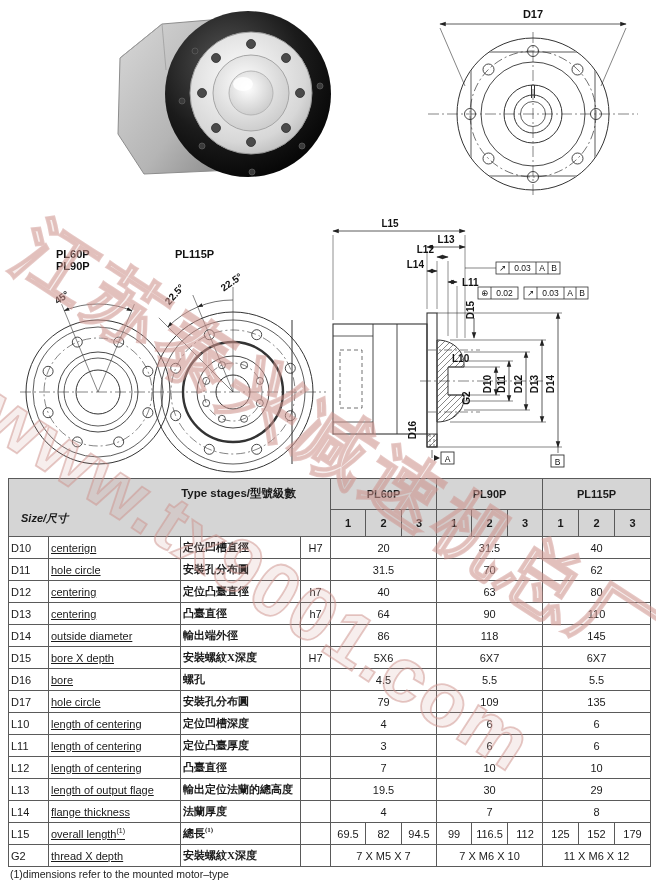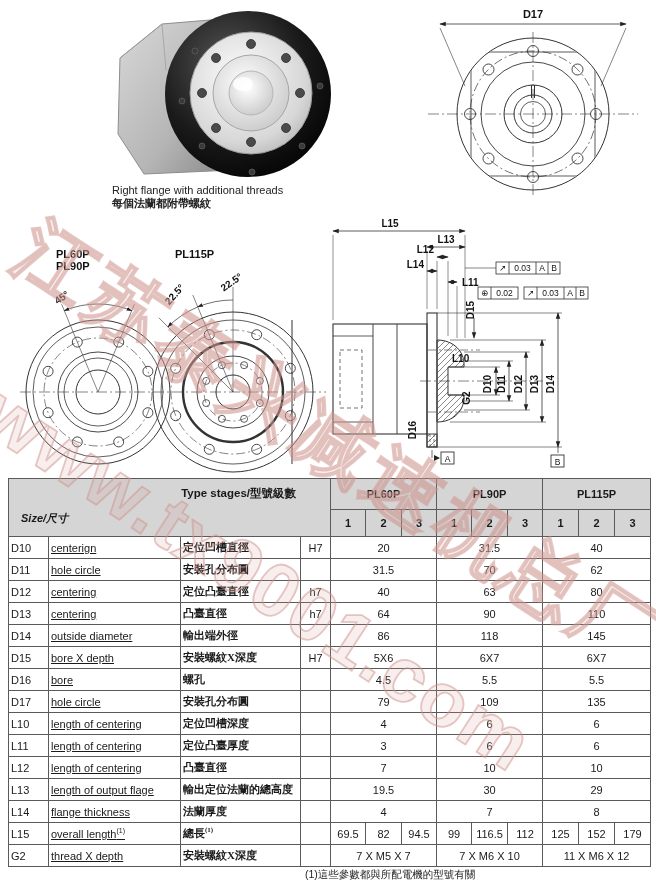--- a/index.html
+++ b/index.html
@@ -87,24 +87,20 @@
           <circle cx="139" cy="136" r="4.5"></circle>
           <circle cx="104" cy="122" r="4.5"></circle>
         <circle cx="90" cy="87" r="4.5"></circle>
           <circle cx="104" cy="52" r="4.5"></circle>
       </g>
       <circle cx="139" cy="87" r="38" fill="url(#hubG)" stroke="#a5a5a5" stroke-width="1"></circle>
       <circle cx="139" cy="87" r="22" fill="url(#hubG)" stroke="#b5b5b5" stroke-width="1"></circle>
       <ellipse cx="131" cy="78" rx="10" ry="7" fill="rgba(255,255,255,0.85)"></ellipse>
     </g>
   </svg>
-  <div class="abs cap" style="left:112px;top:184px;">
-    <div>Right flange with additional threads</div>
-    <div class="zh">每個法蘭都附帶螺紋</div>
-  </div>
 
   <svg class="abs" style="left:420px;top:2px;" width="236" height="200" viewBox="0 0 236 200">
     <defs>
       <marker id="arr" viewBox="0 0 10 10" refX="9" refY="5" markerWidth="8" markerHeight="8" orient="auto-start-reverse">
         <path d="M0,1.5 L10,5 L0,8.5 Z" fill="#222"></path>
       </marker>
       <clipPath id="d17clip">
           <circle cx="113" cy="112" r="75.5"></circle>
         </clipPath>
     </defs>
@@ -503,15 +499,15 @@
             <td class="zh">安裝螺紋X深度</td>
             <td class="tol"></td>
             <td class="val" colspan="3">7 X M5 X 7</td>
             <td class="val" colspan="3">7 X M6 X 10</td>
             <td class="val" colspan="3">11 X M6 X 12</td>
           </tr>
         </tbody>
     </table>
   </div>
 
-  <div class="abs fnote" style="left:305px;top:868px;">(1)這些參數都與所配電機的型號有關</div>
+  <div class="abs fnote" style="left:10px;top:868px;">(1)dimensions refer to the mounted motor–type</div>
 
 </div>
 
 </body></html>

